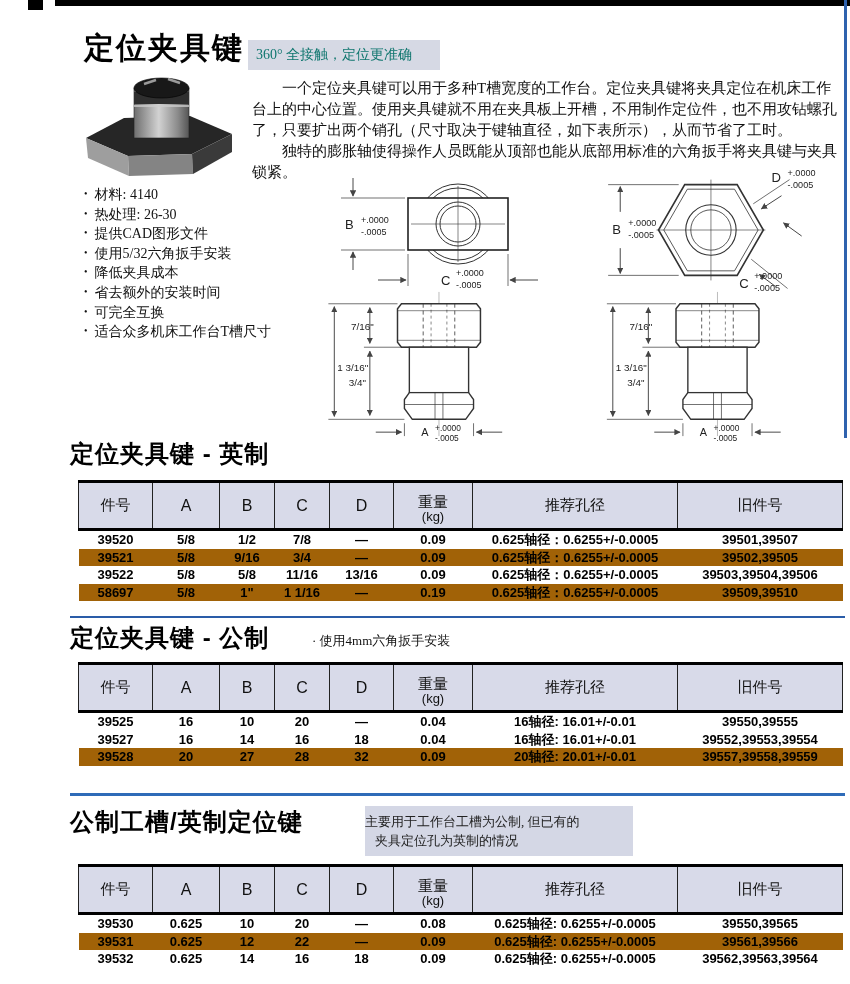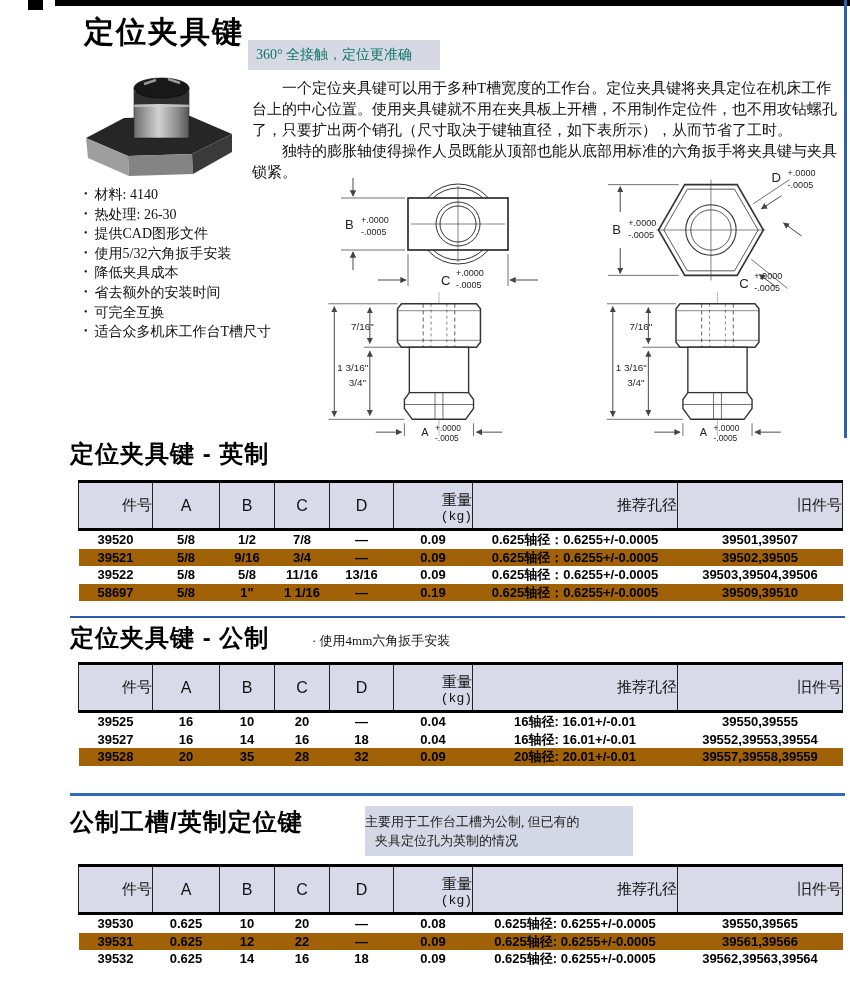--- a/index.html
+++ b/index.html
@@ -4,21 +4,21 @@
 <style>
   * { margin:0; padding:0; box-sizing:border-box; }
   body { background:#f2f2f2; font-family:"Liberation Sans", sans-serif; }
   .page { position:relative; width:850px; height:984px; background:#ffffff; overflow:hidden;
           font-family:"Liberation Serif", serif; color:#111; }
 
   .topbar-square { position:absolute; left:28px; top:0; width:15px; height:10px; background:#000; }
   .topbar { position:absolute; left:55px; top:0; width:795px; height:6px; background:#000; }
   .right-border { position:absolute; left:844px; top:0; width:3px; height:438px; background:#2f62ae; }
 
-  .page-title { position:absolute; left:84px; top:12px; font-family:"Liberation Sans", sans-serif;
+  .page-title { position:absolute; left:84px; top:28px; font-family:"Liberation Sans", sans-serif;
                 font-weight:bold; font-size:30px; letter-spacing:2px; color:#000;text-align:center; }
 
   .feature-box { position:absolute; left:248px; top:6px; width:196px; height:34px; background:#1d54a4;
                  color:#fff; font-family:"Liberation Sans", sans-serif; font-weight:bold; font-size:19px;
                  line-height:33px; padding-left:10px; letter-spacing:1px; }
   .feature-sub { position:absolute; left:248px; top:40px; width:192px; height:30px; background:#d6d9e4;
                  font-size:14px; line-height:30px; padding-left:8px; color:#0f766e; }
 
   .product-img { position:absolute; left:72px; top:62px; }
 
@@ -42,21 +42,21 @@
   .note-box .l1 { }
   .note-box .l2 { padding-left:10px; }
 
   table.spec { position:absolute; left:78px; border-collapse:collapse; table-layout:fixed; width:764px; }
   table.spec col.c1{width:74px} table.spec col.c2{width:67px} table.spec col.c3{width:55px}
   table.spec col.c4{width:55px} table.spec col.c5{width:64px} table.spec col.c6{width:79px}
   table.spec col.c7{width:205px} table.spec col.c8{width:165px}
   table.spec thead th { background:#d8dae9; height:48px; font-weight:normal; text-align:center;
       border-top:3px solid #000; border-bottom:3px solid #000;
       border-left:1px solid #222; border-right:1px solid #222; }
-  table.spec th.cn { font-family:Liberation Mono, monospace; font-size:15px;text-align:right; }
+  table.spec th.cn { font-family:Liberation Sans, sans-serif; font-size:15px; }
   table.spec th.en { font-family:"Liberation Sans", sans-serif; font-size:16px; }
   table.spec th .unit { display:block; font-size:13px; line-height:13px; }
   table.spec th .wt { display:block; line-height:17px; margin-top:4px; }
   table.spec tbody td { text-align:center; font-family:"Liberation Sans", sans-serif;
       font-size:13px; font-weight:600; height:17.5px; padding:0; line-height:17.5px; color:#000; }
   table.spec tbody tr.alt { background:#a16207; }
 
   .tbl1 { top:480px; } .tbl2 { top:662px; } .tbl3 { top:864px; }
 </style>
 </head>
@@ -364,21 +364,21 @@
           <td>14</td>
           <td>16</td>
           <td>18</td>
           <td>0.04</td>
           <td>16轴径: 16.01+/-0.01</td>
           <td>39552,39553,39554</td>
         </tr>
         <tr class="alt">
           <td>39528</td>
           <td>20</td>
-          <td>35</td>
+          <td>27</td>
           <td>28</td>
           <td>32</td>
           <td>0.09</td>
           <td>20轴径: 20.01+/-0.01</td>
           <td>39557,39558,39559</td>
         </tr>
       </tbody>
   </table>
 
   <div class="divider" style="left:70px; top:793px; width:775px; height:3px; background:#2e6bb8;"></div>

